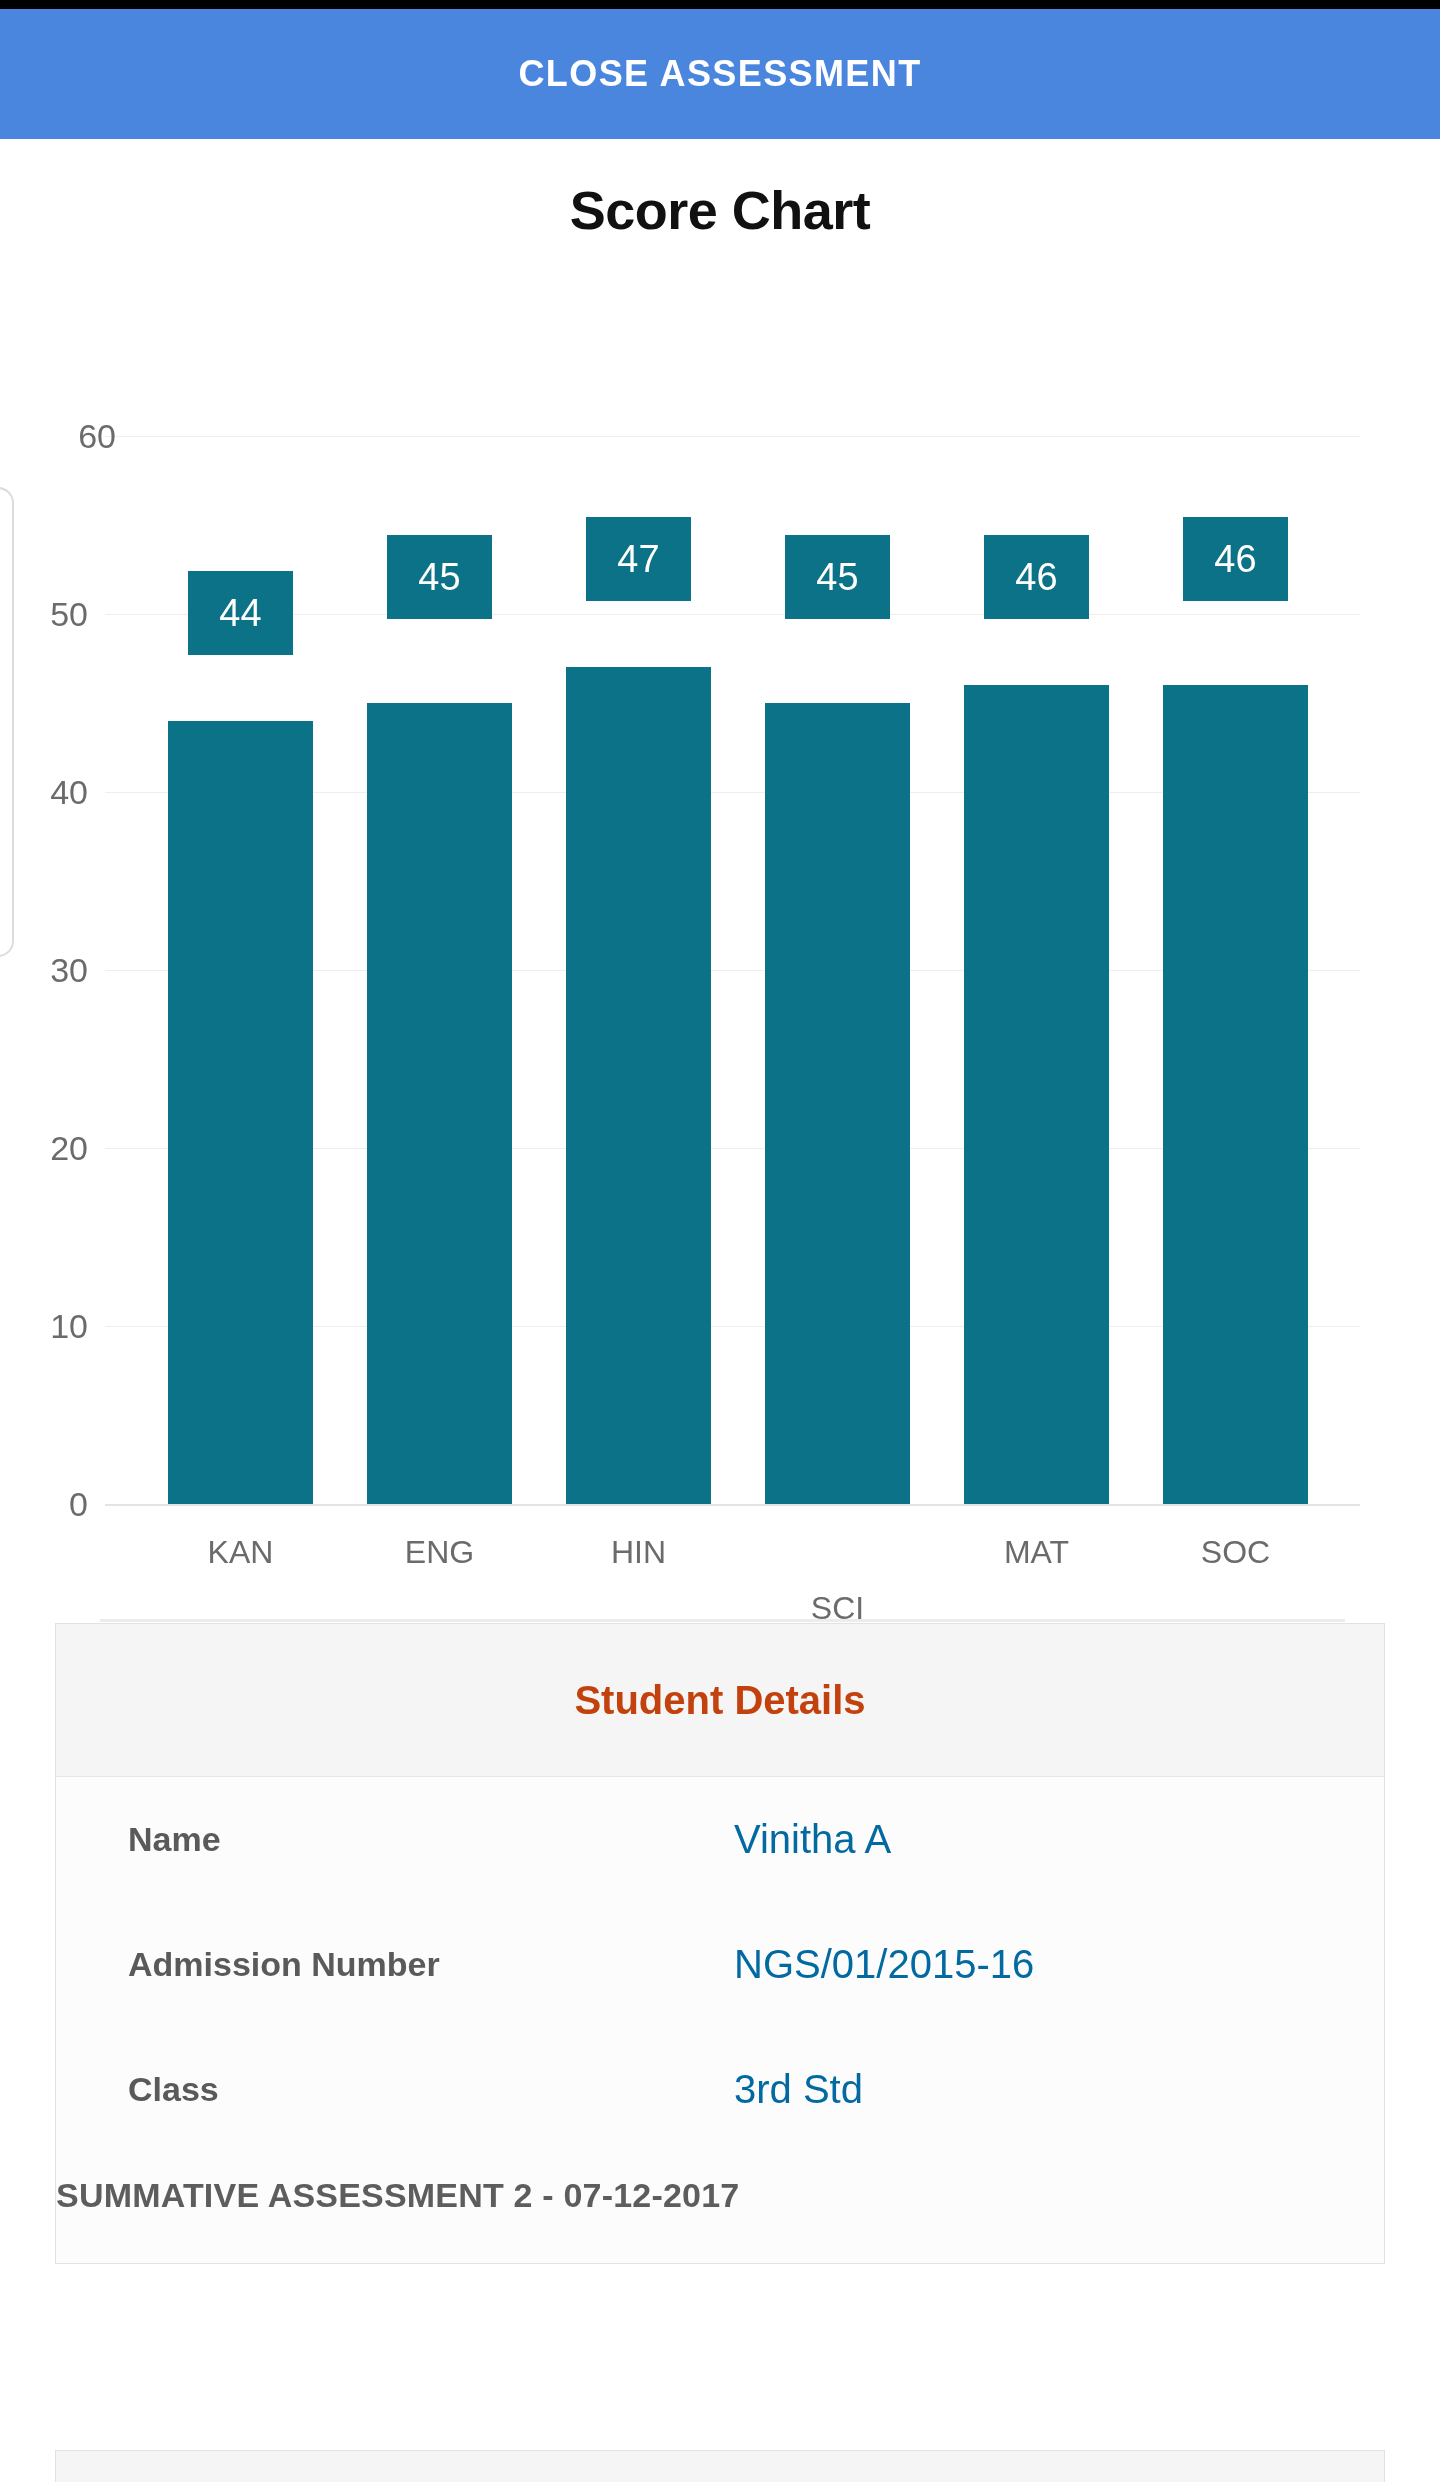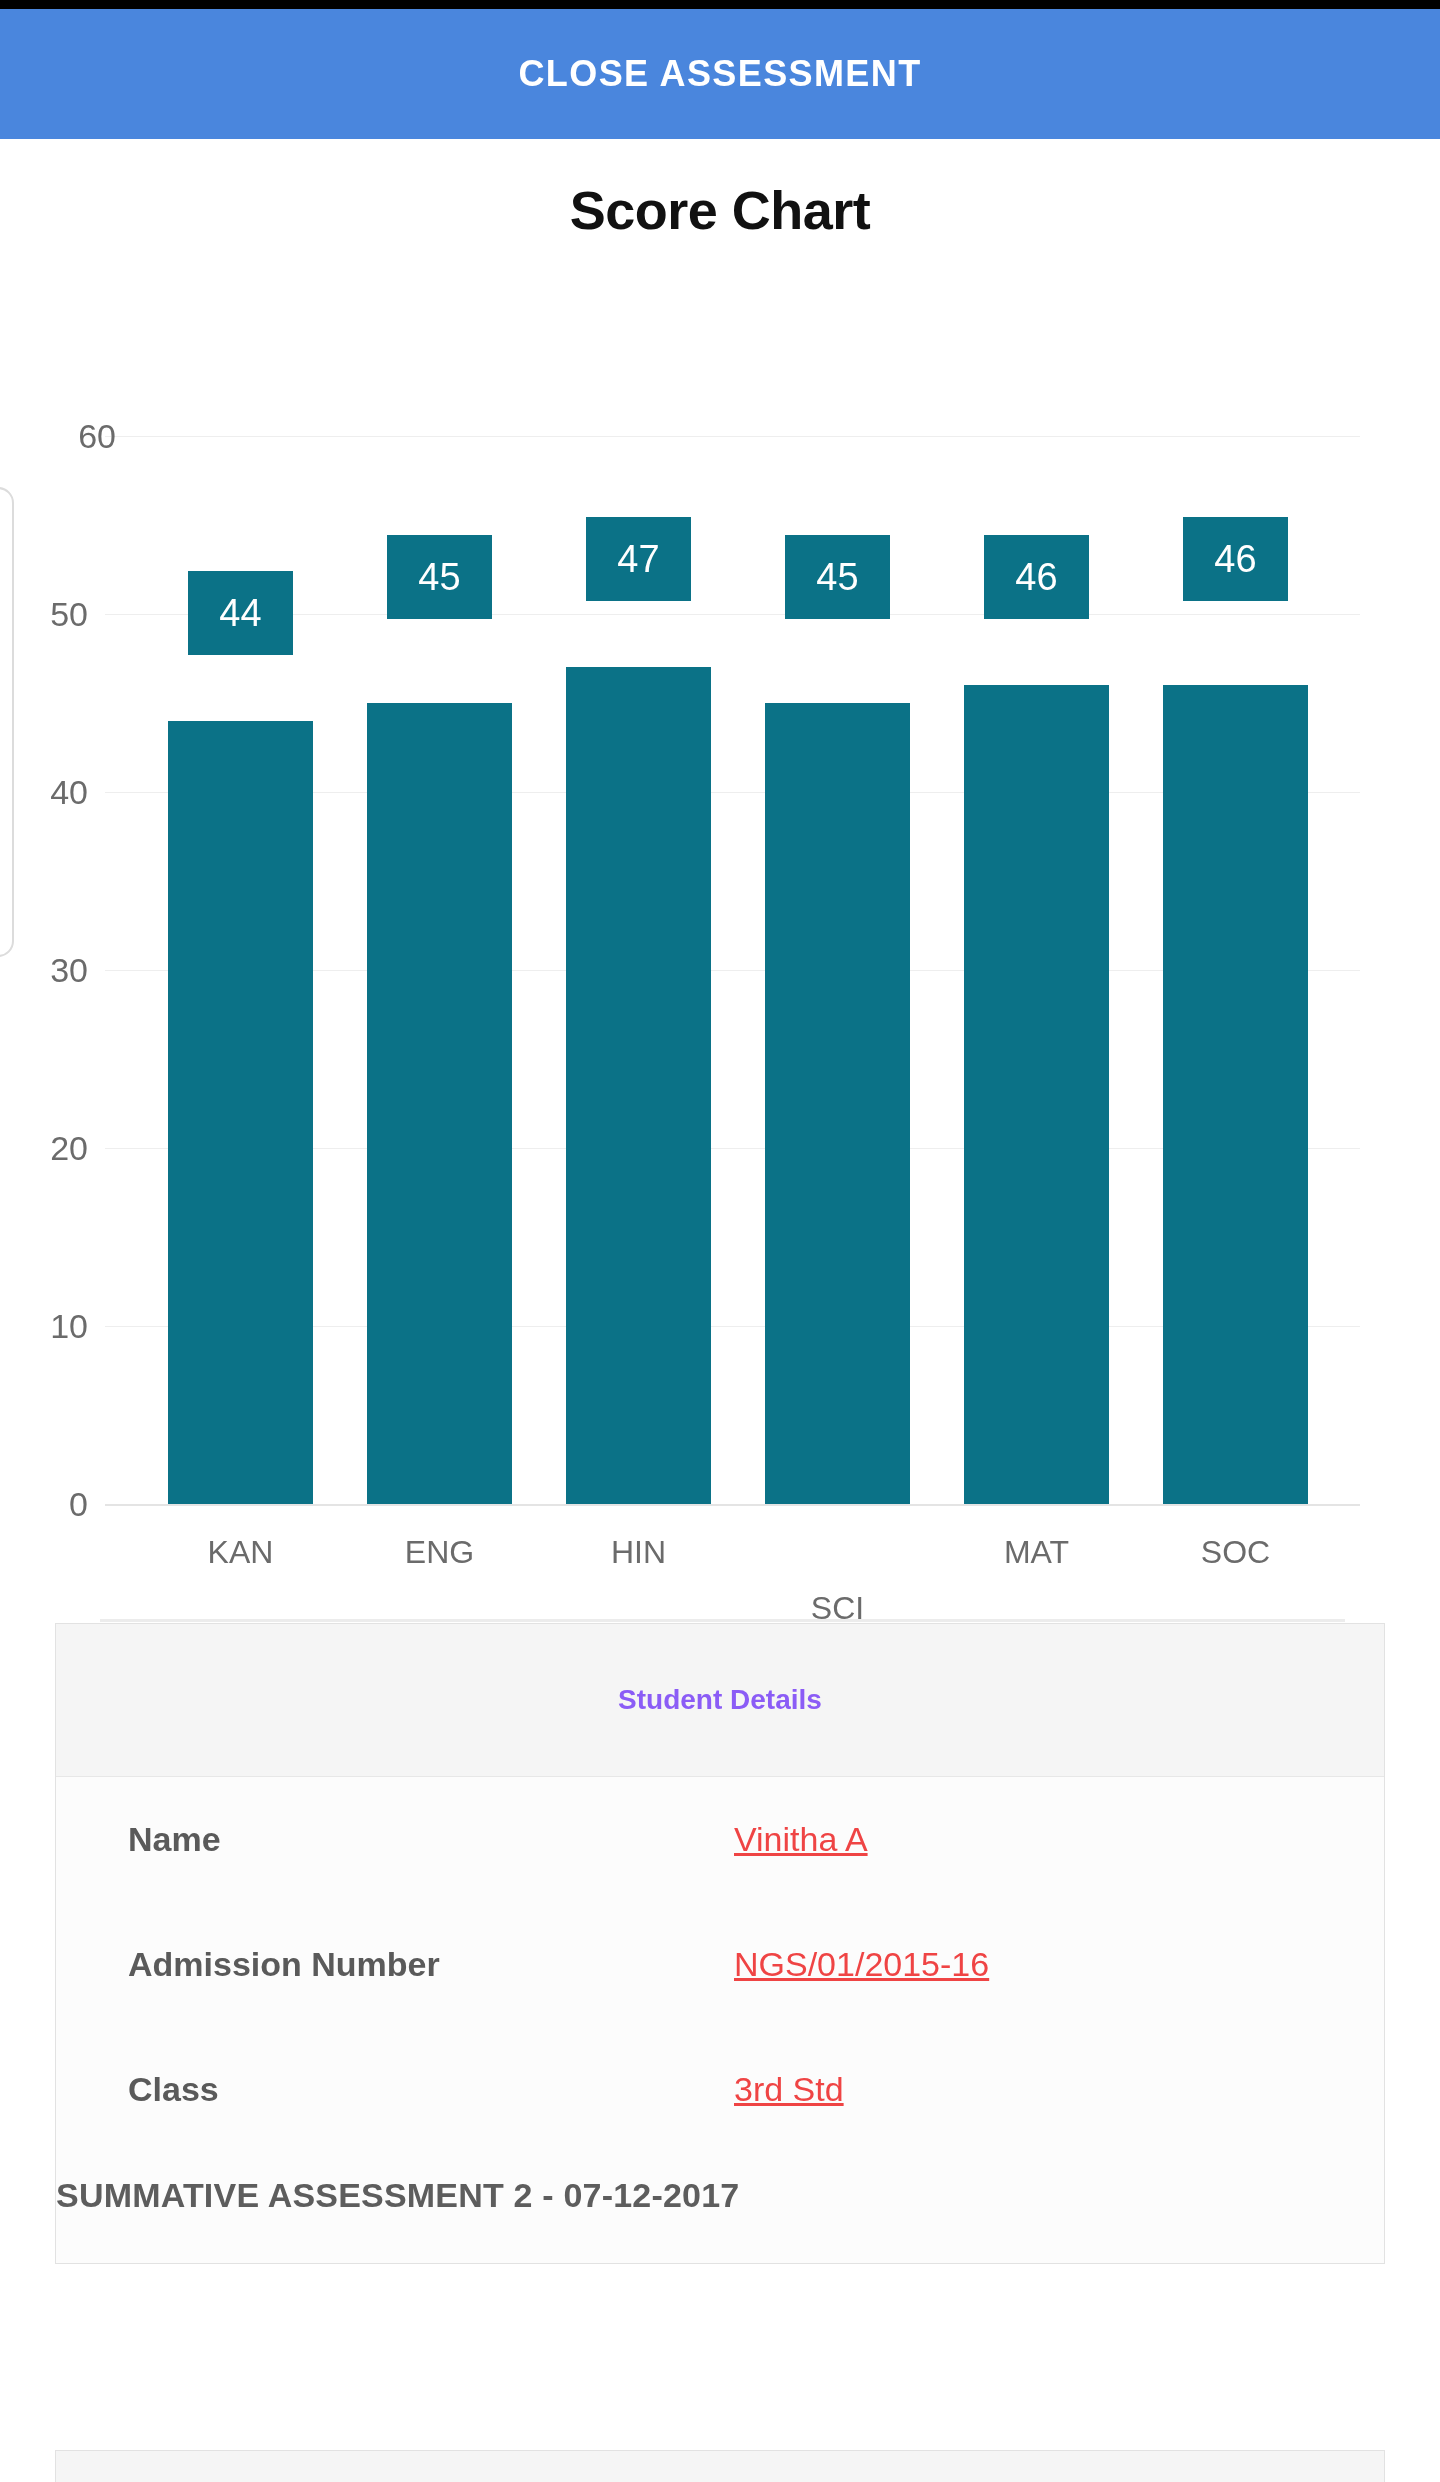--- a/index.html
+++ b/index.html
@@ -154,23 +154,23 @@
   }
   .card-header {
     background: #f5f5f5;
     height: 152px;
     display: flex;
     align-items: center;
     justify-content: center;
     border-bottom: 1px solid #e7e7e7;
   }
   .card-header-title {
-    font-size: 28px;
-    font-weight: bold;
-    color: #8b5cf6;
+    font-size: 40px;
+    font-weight: bold;
+    color: #c2410c;
   }
   .card-body {
     background: #fcfcfc;
     padding: 0;
   }
   .detail-row {
     display: flex;
     align-items: center;
     height: 125px;
     padding: 0 18px;
@@ -178,23 +178,22 @@
   .detail-label {
     width: 660px;
     font-size: 34px;
     font-weight: bold;
     color: #5a5a5a;
     padding-left: 54px;
     box-sizing: border-box;
   }
   .detail-value {
     flex: 1;
-    font-size: 34px;
-    color: #ef4444;
-    text-decoration: underline;
+    font-size: 40px;
+    color: #0369a1;
   }
   .assessment-line {
     font-size: 34px;
     font-weight: bold;
     color: #5d5d5d;
     padding: 24px 0 48px 0;
     letter-spacing: 0.2px;
   }
 
   

